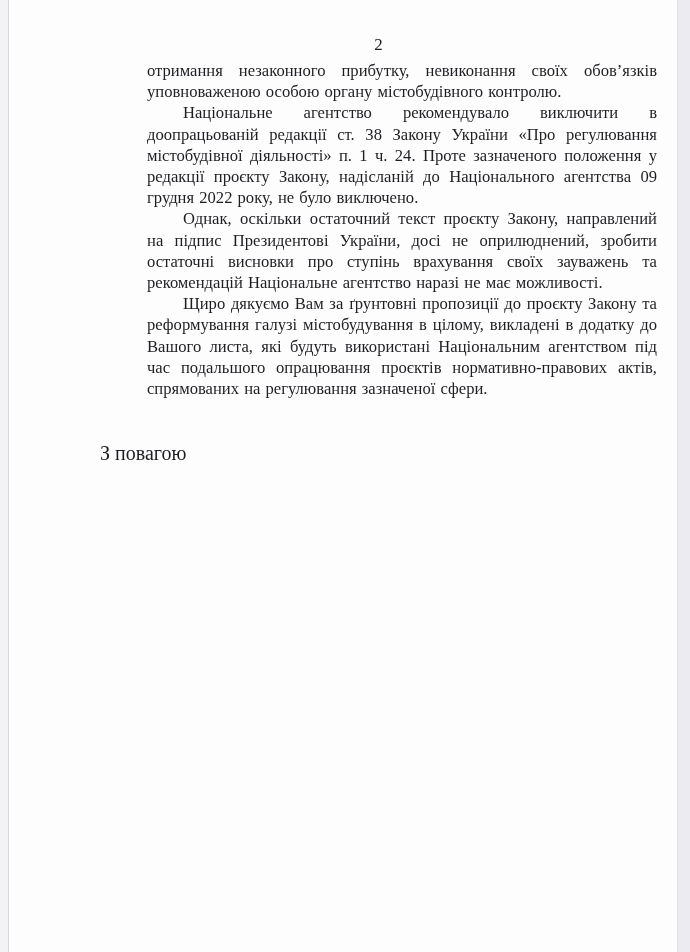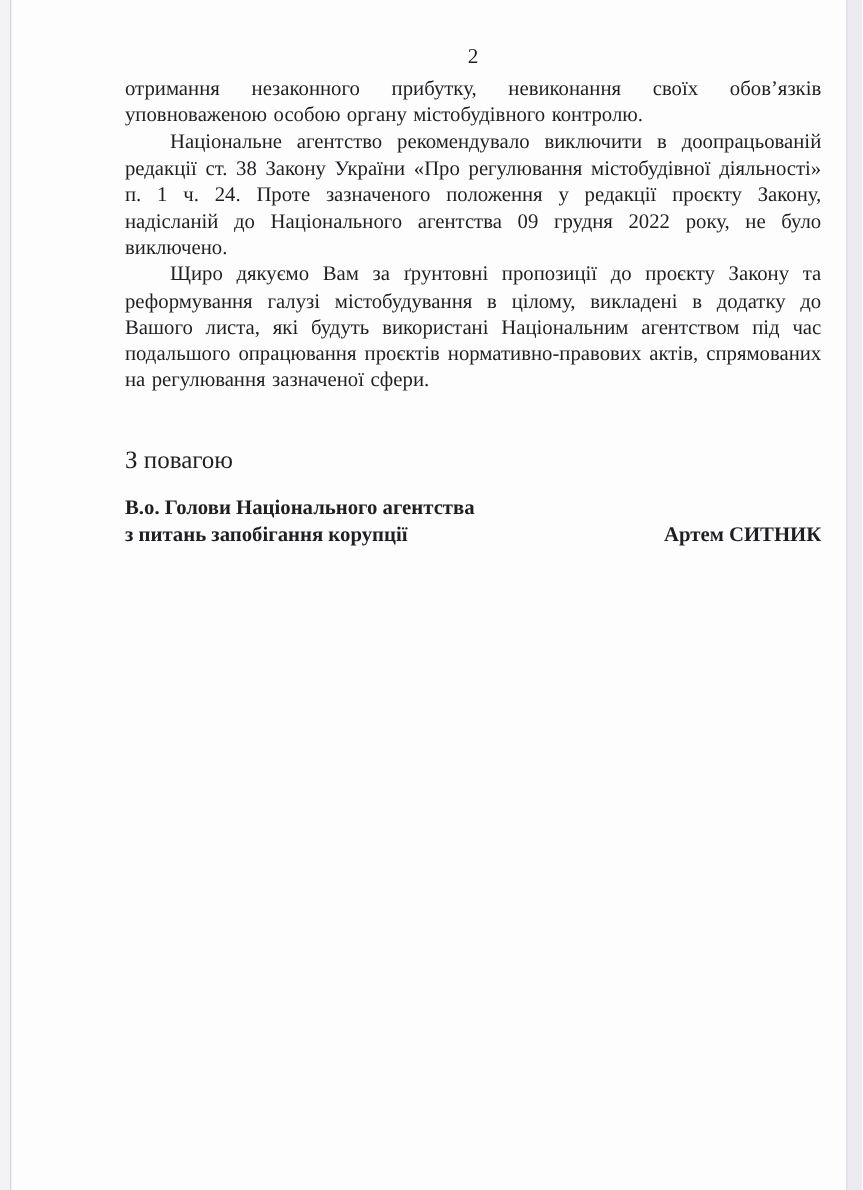--- a/index.html
+++ b/index.html
@@ -46,20 +46,21 @@
     font-size: 17px;
     line-height: 22px;
     margin-bottom: 4px;
   }
 
   .body-text p {
     font-size: 16.6px;
     line-height: 21.2px;
     text-align: justify;
     word-spacing: 1px;
+    margin-left: 47px;
   }
   .body-text p.indent {
     text-indent: 36px;
   }
 
   .closing-salutation {
     margin-top: 44px;
     font-size: 20px;
     line-height: 21px;
   }
@@ -90,27 +91,21 @@
   <div class="edge-left-shade"></div>
   <div class="edge-right-shade"></div>
 
   <div class="content">
 
     <div class="page-number">2</div>
 
     <div class="body-text">
       <p>отримання незаконного прибутку, невиконання своїх обов’язків уповноваженою особою органу містобудівного контролю.</p>
       <p class="indent">Національне агентство рекомендувало виключити в доопрацьованій редакції ст. 38 Закону України «Про регулювання містобудівної діяльності» п. 1 ч. 24. Проте зазначеного положення у редакції проєкту Закону, надісланій до Національного агентства 09 грудня 2022 року, не було виключено.</p>
+      <p class="indent">Однак, оскільки остаточний текст проєкту Закону, направлений на підпис Президентові України, досі не оприлюднений, зробити остаточні висновки про ступінь врахування своїх зауважень та рекомендацій Національне агентство наразі не має можливості.</p>
       <p class="indent">Щиро дякуємо Вам за ґрунтовні пропозиції до проєкту Закону та реформування галузі містобудування в цілому, викладені в додатку до Вашого листа, які будуть використані Національним агентством під час подальшого опрацювання проєктів нормативно-правових актів, спрямованих на регулювання зазначеної сфери.</p>
     </div>
 
     <div class="closing-salutation">З повагою</div>
 
-    <div class="signature-row">
-      <div class="signer-title">
-        <div>В.о. Голови Національного агентства</div>
-        <div>з питань запобігання корупції</div>
-      </div>
-      <div class="signer-name">Артем СИТНИК</div>
-    </div>
 
   </div>
 </div>
 
 </body></html>

